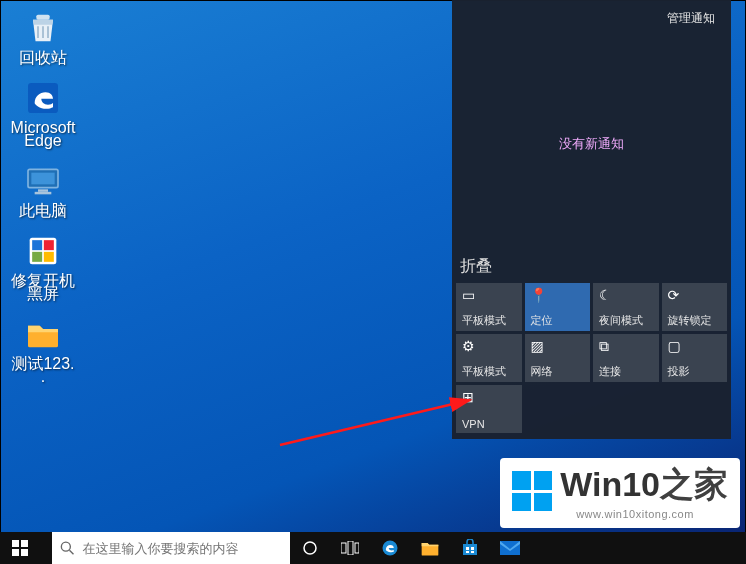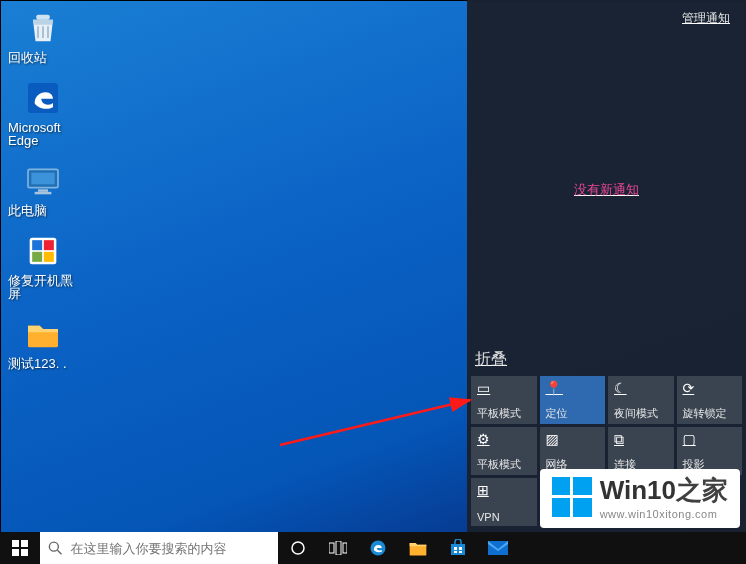--- a/index.html
+++ b/index.html
@@ -8,71 +8,71 @@
     position: relative;
     width: 746px; height: 564px;
     background: linear-gradient(160deg, #1a7fd4 0%, #0b63c5 40%, #0455b6 70%, #0a1e6a 100%);
   }
   .border {
     position: absolute; inset: 0;
     border: 1px solid #000; pointer-events: none;
   }
   
   .icons { position: absolute; top: 8px; left: 8px; width: 80px; }
-  .dicon { width: 70px; color: #fff; font-size: 13px; margin-bottom: 14px; cursor: pointer; }
+  .dicon { width: 70px; text-align: center; color: #fff; font-size: 16px; margin-bottom: 14px; cursor: pointer; }
   .dicon .glyph { width: 40px; height: 40px; margin: 0 auto 3px; display:flex; align-items:center; justify-content:center; }
   .dicon .lbl { text-shadow: 1px 1px 2px rgba(0,0,0,.6); line-height: 13px; }
   
   
   .taskbar {
     position: absolute; left: 0; right: 0; bottom: 0; height: 32px;
     background: #101010; display: flex; align-items: center;
   }
   .start { width: 40px; height: 32px; display:flex; align-items:center; justify-content:center; cursor:pointer; }
   .search {
     flex: 0 0 238px; height: 32px; background: #fff; display:flex; align-items:center;
-    padding: 0 8px; gap: 8px;
+    padding: 0 8px; gap: 8px; margin-left: 12px;
   }
   .search input {
     border: none; outline: none; font-size: 13px; color: #666; width: 100%;
     background: transparent;
   }
   .tbtn { width: 40px; height: 32px; display:flex; align-items:center; justify-content:center; cursor:pointer; color:#fff; }
   
   
   .action-center {
-    position: absolute; top: 0; right: 0; width: 279px; height: 532px;
+    position: absolute; top: 0; right: 15px; width: 279px; height: 439px;
     background: rgba(25, 34, 48, 0.98);
     color: #fff; font-size: 12px;
-    display: flex; flex-direction: column; text-decoration: underline;
+    display: flex; flex-direction: column;
   }
   .ac-head { text-align: right; padding: 10px 16px; font-size: 12px; color: #e6e6e6; cursor:pointer; }
-  .ac-body { flex: 1; display:flex; align-items:center; justify-content:center; color: #ec4899; font-size: 13px; }
+  .ac-body { flex: 1; display:flex; align-items:center; justify-content:center; color: #f0abfc; font-size: 13px; }
   .ac-collapse { padding: 6px 8px; font-size: 16px; color: #ddd; cursor: pointer; }
   .tiles { padding: 0 4px 6px; display: grid; grid-template-columns: repeat(4, 1fr); gap: 3px; }
   .tile {
     position: relative; height: 48px; background: #3a4350;
     padding: 4px 6px; cursor: pointer; font-size: 11px; color: #e8e8e8;
     display:flex; flex-direction:column; justify-content:flex-start;
   }
   .tile .ticon { font-size: 14px; line-height:16px; color:#fff; }
   .tile .tlabel { position:absolute; bottom:3px; left:6px; right:4px; }
   .tile.active { background: #2f6ab0; }
   
   
   .arrow { position: absolute; left: 275px; top: 395px; pointer-events:none; }
   
   
   .watermark {
     position: absolute; right: 6px; bottom: 36px;
     background: #fff; border-radius: 4px; padding: 4px 12px 8px;
     display:flex; align-items:center; gap: 8px;
   }
-  .watermark .big { font-size: 26px; font-weight: 600; color: #333; }
-  .watermark .url { font-size: 11px; color: #888; letter-spacing: .5px; }
+  .watermark .big { font-size: 34px; font-weight: 600; color: #333; }
+  .watermark .url { font-size: 11px; color: #888; letter-spacing: .5px; margin-left: 16px; }
   .wlogo { width: 40px; height: 40px; display:grid; grid-template-columns:1fr 1fr; grid-template-rows:1fr 1fr; gap:3px; }
   .wlogo div { background:#00a1f1; }
 </style>
 </head>
 <body>
 
 <div class="desktop">
   <div class="border"></div>
 
   <div class="icons">

